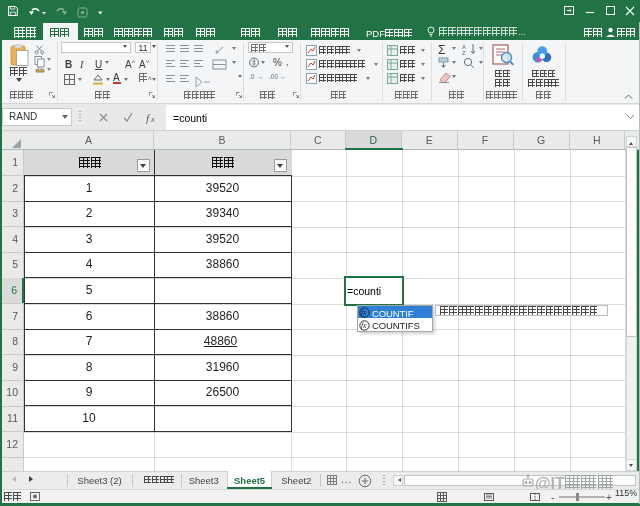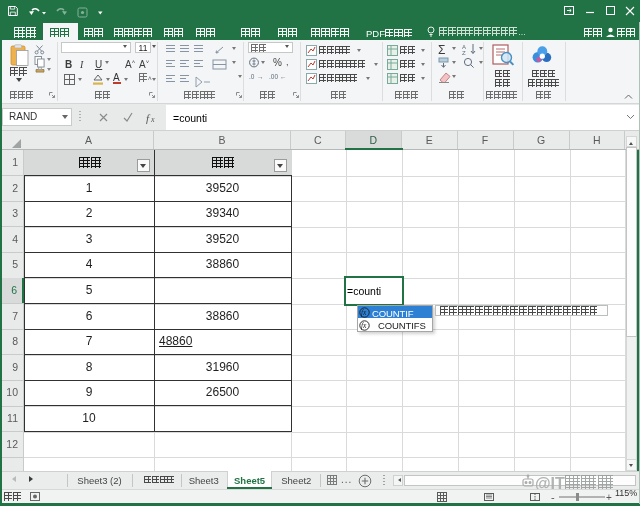--- a/index.html
+++ b/index.html
@@ -377,21 +377,21 @@
 <div class="a" style="left:24px;top:251.8px;width:267.6px;height:1px;background:#2f3133;"></div>
 <div class="a" style="left:24px;top:252.4px;width:130px;height:25.6px;font-size:12px;color:#1f1f1f;text-align:center;line-height:25.6px;">4</div>
 <div class="a" style="left:154px;top:252.4px;width:137px;height:25.6px;font-size:12px;color:#1f1f1f;text-align:center;line-height:25.6px;">38860</div>
 <div class="a" style="left:24px;top:277.4px;width:267.6px;height:1px;background:#2f3133;"></div>
 <div class="a" style="left:24px;top:278.0px;width:130px;height:25.6px;font-size:12px;color:#1f1f1f;text-align:center;line-height:25.6px;">5</div>
 <div class="a" style="left:24px;top:303.0px;width:267.6px;height:1px;background:#2f3133;"></div>
 <div class="a" style="left:24px;top:303.6px;width:130px;height:25.6px;font-size:12px;color:#1f1f1f;text-align:center;line-height:25.6px;">6</div>
 <div class="a" style="left:154px;top:303.6px;width:137px;height:25.6px;font-size:12px;color:#1f1f1f;text-align:center;line-height:25.6px;">38860</div>
 <div class="a" style="left:24px;top:328.6px;width:267.6px;height:1px;background:#2f3133;"></div>
 <div class="a" style="left:24px;top:329.2px;width:130px;height:25.6px;font-size:12px;color:#1f1f1f;text-align:center;line-height:25.6px;">7</div>
-<div class="a" style="left:159px;top:329.2px;width:137px;height:25.6px;font-size:12px;color:#1f1f1f;line-height:25.6px;text-decoration:underline;">48860</div>
+<div class="a" style="left:152px;top:329.2px;width:137px;height:25.6px;font-size:12px;color:#1f1f1f;text-align:center;line-height:25.6px;text-decoration:underline;">48860</div>
 <div class="a" style="left:24px;top:354.2px;width:267.6px;height:1px;background:#2f3133;"></div>
 <div class="a" style="left:24px;top:354.8px;width:130px;height:25.6px;font-size:12px;color:#1f1f1f;text-align:center;line-height:25.6px;">8</div>
 <div class="a" style="left:154px;top:354.8px;width:137px;height:25.6px;font-size:12px;color:#1f1f1f;text-align:center;line-height:25.6px;">31960</div>
 <div class="a" style="left:24px;top:379.8px;width:267.6px;height:1px;background:#2f3133;"></div>
 <div class="a" style="left:24px;top:380.4px;width:130px;height:25.6px;font-size:12px;color:#1f1f1f;text-align:center;line-height:25.6px;">9</div>
 <div class="a" style="left:154px;top:380.4px;width:137px;height:25.6px;font-size:12px;color:#1f1f1f;text-align:center;line-height:25.6px;">26500</div>
 <div class="a" style="left:24px;top:405.4px;width:267.6px;height:1px;background:#2f3133;"></div>
 <div class="a" style="left:24px;top:406.0px;width:130px;height:25.6px;font-size:12px;color:#1f1f1f;text-align:center;line-height:25.6px;">10</div>
 <div class="a" style="left:24px;top:431.0px;width:267.6px;height:1px;background:#2f3133;"></div>
 <div class="a" style="left:343.7px;top:276px;width:60.3px;height:29.6px;border:2px solid #217346;background:#fff;"></div>
@@ -400,21 +400,21 @@
 <div class="a" style="left:357.5px;top:305.7px;width:74.2px;height:12.7px;background:#2e80d4;"></div>
 <svg class="a" style="left:358.5px;top:307px" width="11" height="11" viewBox="0 0 11 11">
 <circle cx="5.5" cy="5.5" r="4.7" fill="none" stroke="#1a1a1a" stroke-width="0.9"></circle>
 <text x="2" y="8.3" font-size="7.5" font-style="italic" font-family="Liberation Serif" fill="#1a1a1a">fx</text>
     </svg>
 <svg class="a" style="left:358.5px;top:319.5px" width="11" height="11" viewBox="0 0 11 11">
 <circle cx="5.5" cy="5.5" r="4.7" fill="none" stroke="#1a1a1a" stroke-width="0.9"></circle>
 <text x="2" y="8.3" font-size="7.5" font-style="italic" font-family="Liberation Serif" fill="#1a1a1a">fx</text>
     </svg>
 <div class="a" style="left:372px;top:307.5px;font-size:9.5px;letter-spacing:-0.1px;color:#fff;">COUNTIF</div>
-<div class="a" style="left:372px;top:320.3px;font-size:9.5px;letter-spacing:-0.1px;color:#1a1a1a;margin-left:6px;">COUNTIFS</div>
+<div class="a" style="left:372px;top:320.3px;font-size:9.5px;letter-spacing:-0.1px;color:#1a1a1a;">COUNTIFS</div>
 <div class="a" style="left:435px;top:304.5px;width:173px;height:11.5px;background:#fdfdfd;border:1px solid #bcbebe;"></div>
 <div class="a" style="left:440px;top:306px;font-size:9px;white-space:nowrap;"><i class="z c1"></i><i class="z c1"></i><i class="z c1"></i><i class="z c1"></i><i class="z c1"></i><i class="z c1"></i><i class="z c1"></i><i class="z c1"></i><i class="z c1"></i><i class="z c1"></i><i class="z c1"></i><i class="z c1"></i><i class="z c1"></i><i class="z c1"></i><i class="z c1"></i><i class="z c1"></i><i class="z c1"></i><i class="z c1"></i></div>
 <div class="a" style="left:625.5px;top:136px;width:11.5px;height:334.6px;background:#f0f1f1;border:1px solid #d5d7d7;"></div>
 <div class="a" style="left:625.5px;top:136px;width:11.5px;height:11px;background:#f6f7f7;border:1px solid #d5d7d7;"></div>
 <div class="a" style="left:628.6px;top:140px;width:0;height:0;border:2.8px solid transparent;border-bottom:3.8px solid #505050;"></div>
 <div class="a" style="left:625.5px;top:147px;width:11.5px;height:190px;background:#fdfdfd;border:1px solid #c3c5c5;"></div>
 <div class="a" style="left:625.5px;top:459px;width:11.5px;height:11.6px;background:#f6f7f7;border:1px solid #d5d7d7;"></div>
 <div class="a" style="left:628.6px;top:463.5px;width:0;height:0;border:2.8px solid transparent;border-top:3.8px solid #505050;"></div>
 <div class="a" style="left:0;top:470.6px;width:640px;height:18.8px;background:#ebecec;border-top:1px solid #cfd1d1;"></div>
 <div class="a" style="left:67.2px;top:473.6px;width:1px;height:13px;background:#c4c6c6;"></div>

